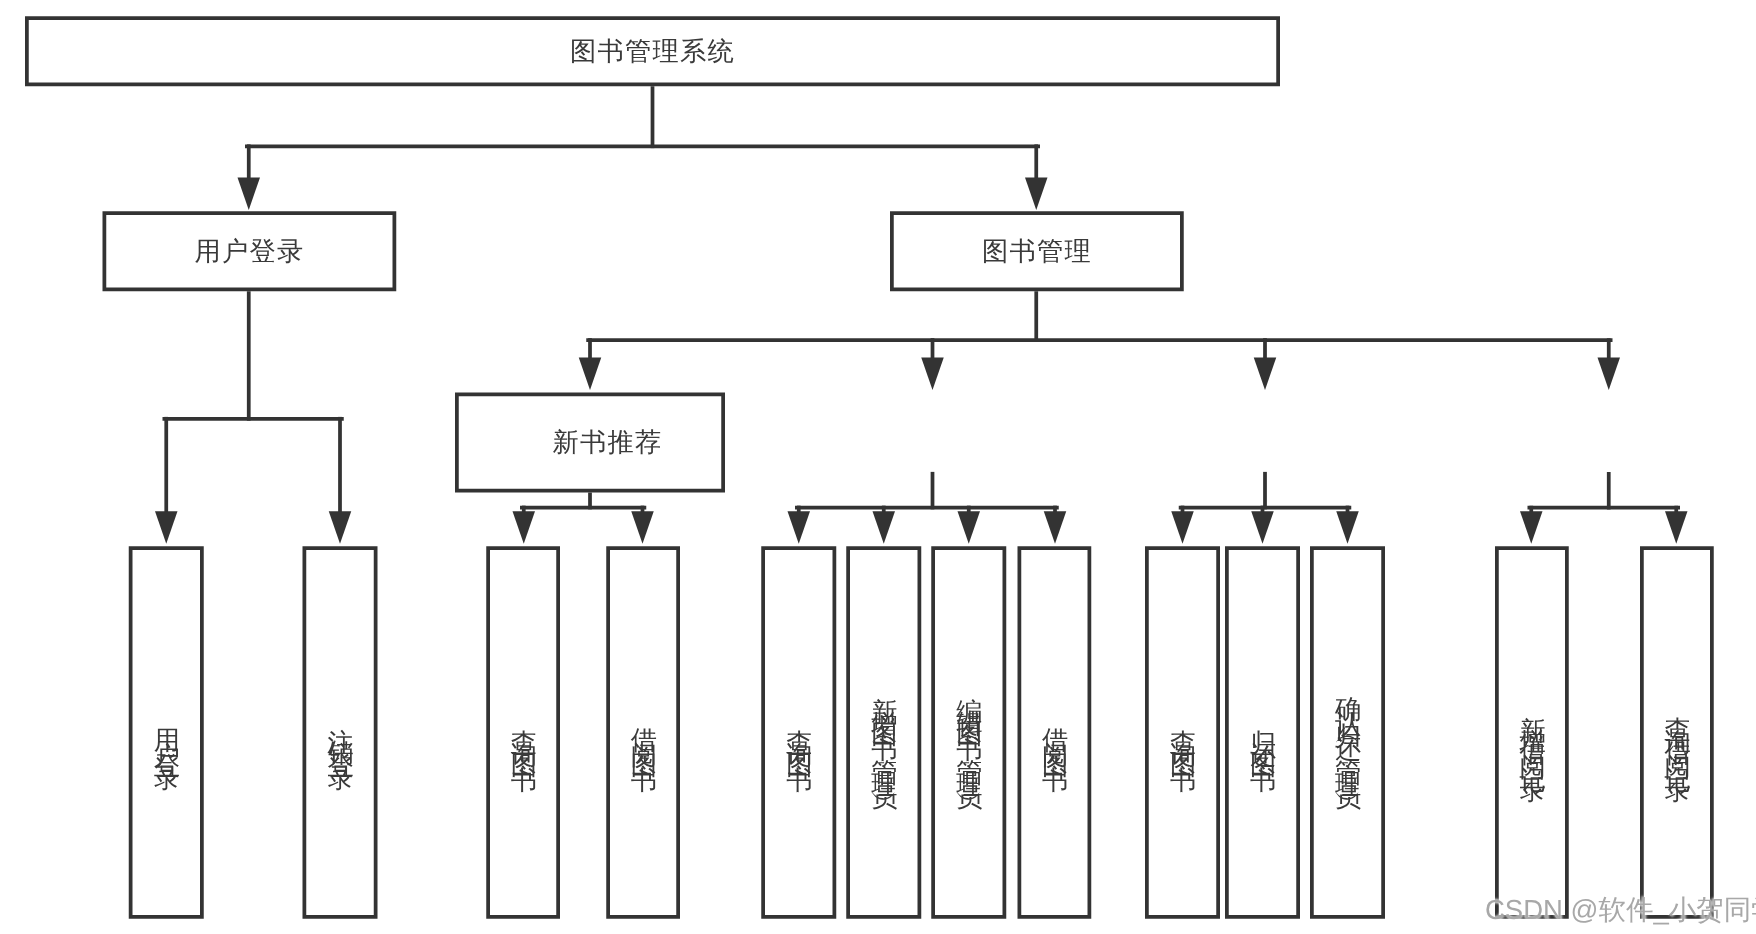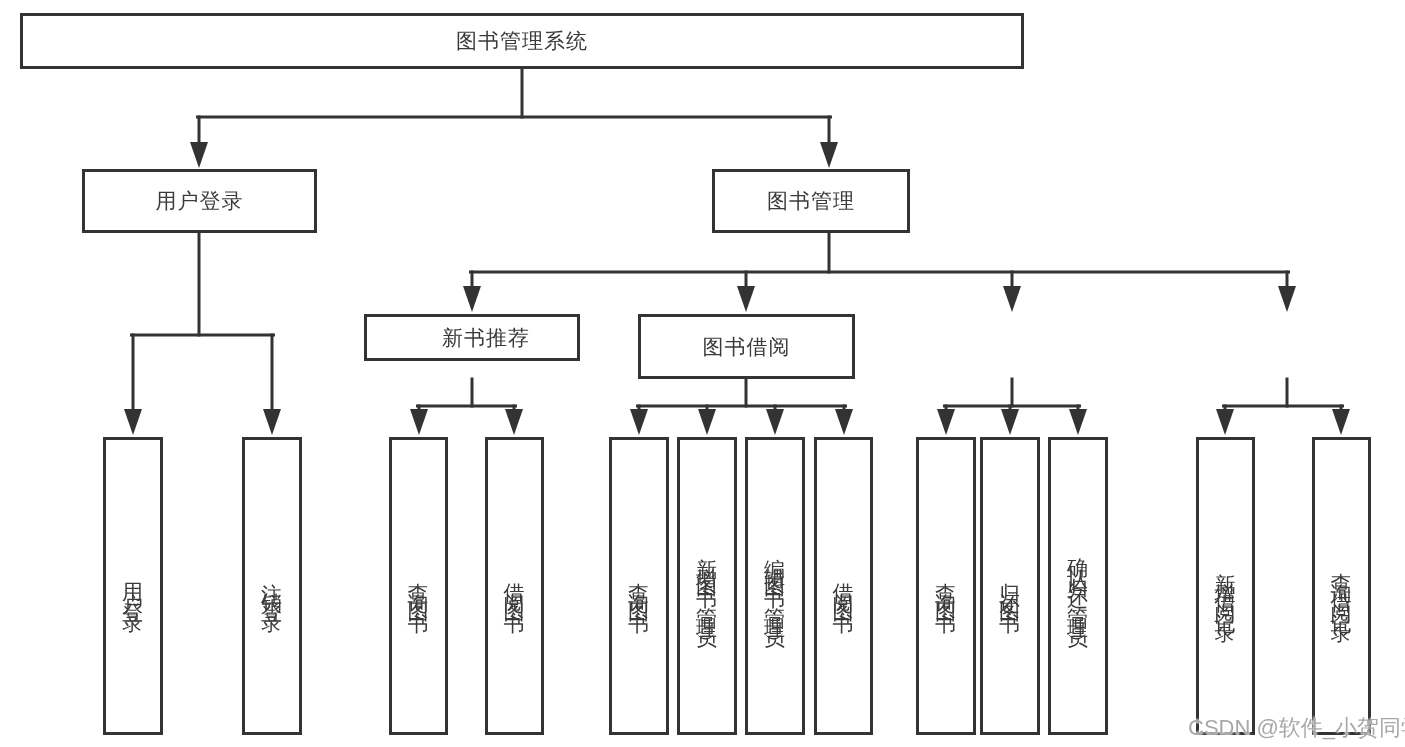--- a/index.html
+++ b/index.html
@@ -33,22 +33,22 @@
     justify-content: center;
     color: #3a3a3a;
   }
   .h-node {
     font-size: 21px;
     letter-spacing: 1px;
     white-space: nowrap;
   }
   .root-node  { left: 20px;  top: 13px;  width: 1004px; height: 56px; }
   .n2a        { left: 82px;  top: 169px; width: 235px;  height: 64px; }
-  .n2b        { left: 712px; top: 169px; width: 198px;  height: 64px; }
-  .n3a        { left: 364px; top: 314px; width: 216px;  height: 47px; padding-left: 28px; }
+  .n2b        { left: 712px; top: 169px; width: 235px;  height: 64px; }
+  .n3a        { left: 364px; top: 314px; width: 216px;  height: 80px; padding-left: 28px; }
   .n3b        { left: 638px; top: 314px; width: 217px;  height: 65px; }
   .n3c        { left: 903px; top: 314px; width: 219px;  height: 65px; }
   .n3d        { left: 1179px;top: 314px; width: 217px;  height: 65px; }
   .leaf {
     top: 437px;
     height: 298px;
   }
   .v-text {
     writing-mode: vertical-rl;
     text-orientation: mixed;
@@ -170,23 +170,20 @@
   <div class="node h-node n2a">
     <span>用户登录</span>
   </div>
   <div class="node h-node n2b">
     <span>图书管理</span>
   </div>
 
   <div class="node h-node n3a">
     <span>新书推荐</span>
   </div>
-  <div class="node h-node n3b">
-    <span>图书借阅</span>
-  </div>
 
   <div class="node leaf l1">
     <span class="v-text">用户登录</span>
   </div>
   <div class="node leaf l2">
     <span class="v-text">注销登录</span>
   </div>
 
   <div class="node leaf l3">
     <span class="v-text">查询图书</span>

